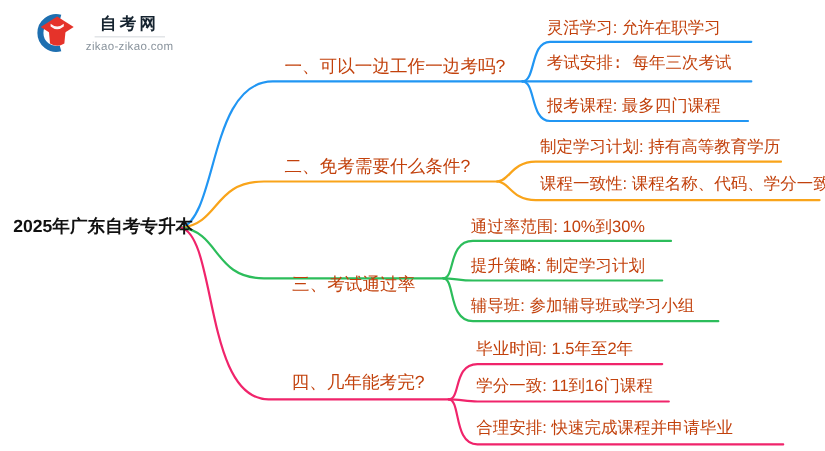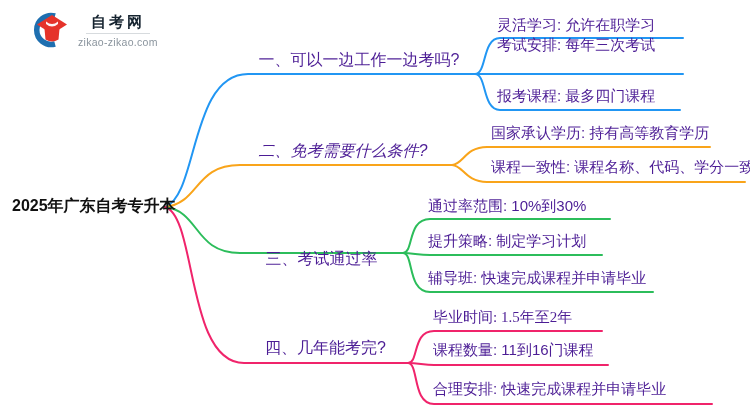--- a/index.html
+++ b/index.html
@@ -5,41 +5,41 @@
   html,body{margin:0;padding:0;}
   body{
     width:750px;height:410px;position:relative;overflow:hidden;
     background:#ffffff;
     font-family:"Liberation Sans","DejaVu Sans",sans-serif;
     color:#1c1c1c;
   }
   #connector-layer{position:absolute;left:0;top:0;width:750px;height:410px;}
   #connector-layer path{fill:none;stroke-width:2;stroke-linecap:round;}
 
-  .label{position:absolute;white-space:nowrap;color:#4c1d95;}
+  .label{position:absolute;white-space:nowrap;color:#c2410c;}
   .central{
     left:12px;top:196px;width:150px;text-align:left;
     font-size:16px;font-weight:700;color:#111;
   }
   .branch-label{font-size:16px;font-weight:500;text-align:center;}
   .b1{left:245px;top:50px;width:228px;}
-  .b2{left:233px;top:141px;width:220px;font-style:italic;}
+  .b2{left:233px;top:141px;width:220px;}
   .b3{left:240px;top:229px;width:163px;margin-top:20px;}
   .b4{left:244px;top:338px;width:163px;}
 
   .child-label{font-size:15px;font-weight:400;}
   .c1a{left:497px;top:16px;}
-  .c1b{left:497px;top:36px;}
+  .c1b{left:497px;top:48px;font-family:Liberation Mono, monospace;}
   .c1c{left:497px;top:87px;}
   .c2a{left:491px;top:124px;}
   .c2b{left:491px;top:158px;}
   .c3a{left:428px;top:197px;}
   .c3b{left:428px;top:232px;text-align:right;}
   .c3c{left:428px;top:269px;}
-  .c4a{left:433px;top:308px;font-family:Liberation Serif, serif;}
+  .c4a{left:433px;top:308px;}
   .c4b{left:433px;top:341px;}
   .c4c{left:433px;top:380px;}
 
   .logo{position:absolute;left:28px;top:10px;display:flex;align-items:center;gap:8px;cursor:pointer;}
   .logo-text{display:flex;flex-direction:column;align-items:center;}
   .logo-title{font-size:15px;font-weight:700;color:#15232f;letter-spacing:3px;line-height:18px;}
   .logo-divider{width:64px;height:1px;background:#d7dbde;margin:2px 0 2px 0;}
   .logo-url{font-size:10.5px;color:#8a949d;letter-spacing:0.3px;}
 </style>
 </head>
@@ -84,20 +84,20 @@
 <div class="label central">2025年广东自考专升本</div>
 
 <div class="label branch-label b1">一、可以一边工作一边考吗?</div>
 <div class="label branch-label b2">二、免考需要什么条件?</div>
 <div class="label branch-label b3">三、考试通过率</div>
 <div class="label branch-label b4">四、几年能考完?</div>
 
 <div class="label child-label c1a">灵活学习: 允许在职学习</div>
 <div class="label child-label c1b">考试安排: 每年三次考试</div>
 <div class="label child-label c1c">报考课程: 最多四门课程</div>
-<div class="label child-label c2a">国家承认学历: 持有高等教育学历</div>
+<div class="label child-label c2a">制定学习计划: 持有高等教育学历</div>
 <div class="label child-label c2b">课程一致性: 课程名称、代码、学分一致</div>
 <div class="label child-label c3a">通过率范围: 10%到30%</div>
 <div class="label child-label c3b">提升策略: 制定学习计划</div>
-<div class="label child-label c3c">辅导班: 快速完成课程并申请毕业</div>
+<div class="label child-label c3c">辅导班: 参加辅导班或学习小组</div>
 <div class="label child-label c4a">毕业时间: 1.5年至2年</div>
-<div class="label child-label c4b">课程数量: 11到16门课程</div>
+<div class="label child-label c4b">学分一致: 11到16门课程</div>
 <div class="label child-label c4c">合理安排: 快速完成课程并申请毕业</div>
 
 </body></html>

